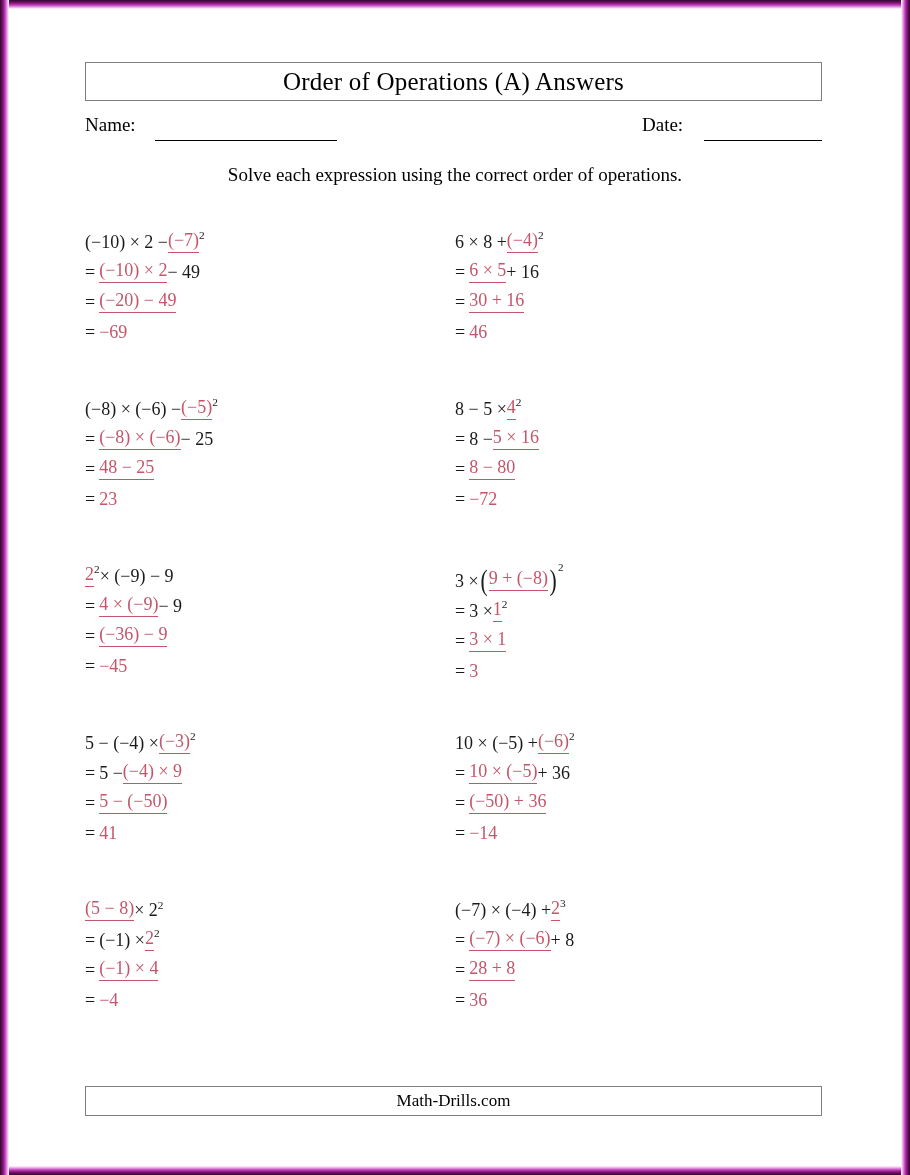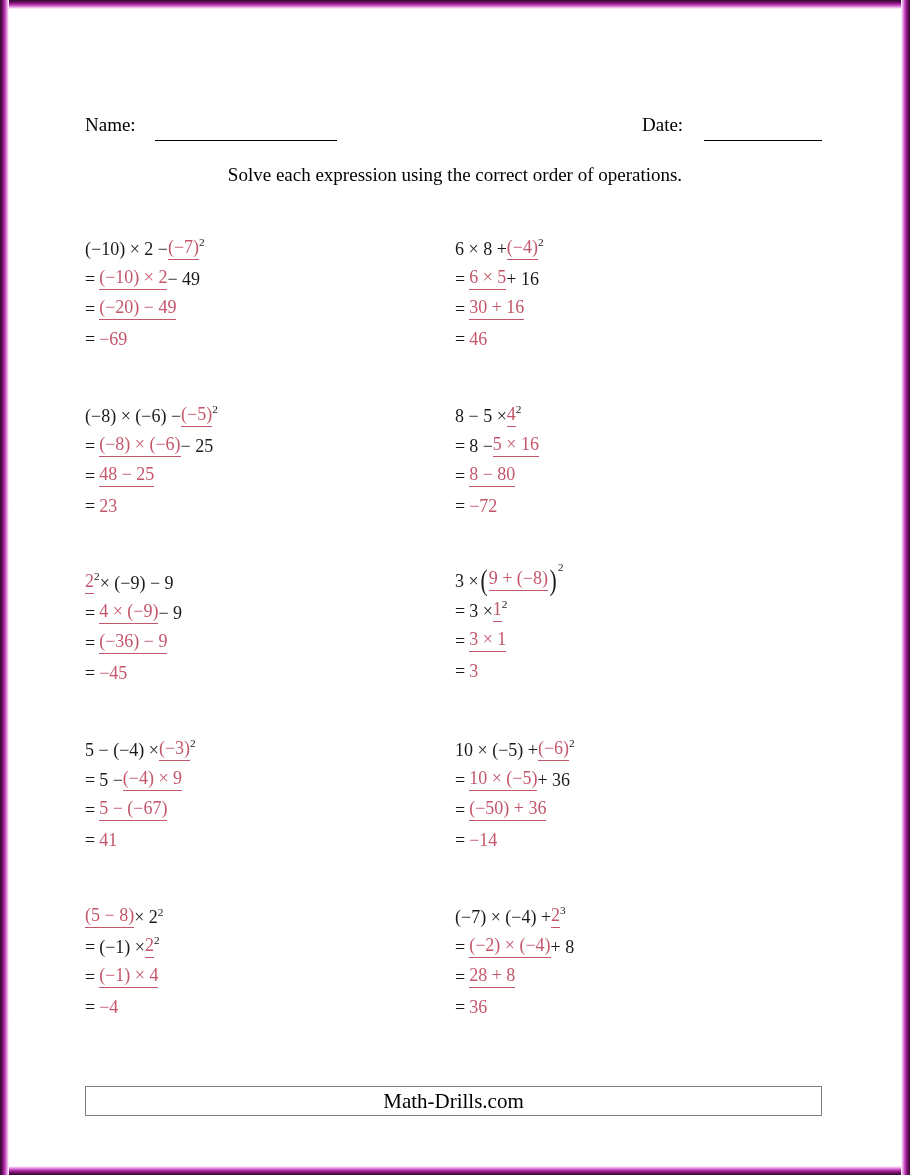--- a/index.html
+++ b/index.html
@@ -119,21 +119,21 @@
     top: 205px;
     width: 750px;
   }
   .prob-row {
     position: relative;
     width: 100%;
     height: 167px;
   }
   .prob {
     position: absolute;
-    top: 16px;
+    top: 9px;
   }
   .prob.col-left  { left: 0px; }
   .prob.col-right { left: 370px; }
 
   .prob-line {
     display: flex;
     align-items: flex-end;
     height: 30px;
     white-space: nowrap;
     font-size: 18px;
@@ -191,35 +191,38 @@
     width: 737px;
     height: 30px;
     border: 1px solid #808080;
     background: #ffffff;
     box-sizing: border-box;
     display: flex;
     align-items: center;
     justify-content: center;
   }
   #footer-text {
-    font-size: 21px;
+    font-size: 17px;
     color: #000000;
   }
 </style>
 </head>
 <body>
 
 <div id="page-frame">
   <div id="frame-edge-top"></div>
   <div id="frame-edge-bottom"></div>
   <div id="frame-edge-left"></div>
   <div id="frame-edge-right"></div>
 
   <div id="sheet">
 
+    <div id="title-box">
+      <div id="title-text">Order of Operations (A) Answers</div>
+    </div>
 
     <div id="namedate-row">
       <span class="nd-label" id="name-label">Name:</span>
       <span class="nd-rule" id="name-rule"></span>
       <span class="nd-label" id="date-label">Date:</span>
       <span class="nd-rule" id="date-rule"></span>
     </div>
 
     <div id="instructions">Solve each expression using the correct order of operations.</div>
 
@@ -355,21 +358,21 @@
               <span style="display: inline-block;"><span class="tok black">5 − (−4) × </span></span>
               <span style="display: inline-block;"><span class="tok red ul">(−3)</span><span class="sup-out">2</span></span>
             </div>
             <div class="prob-line">
               <span class="eq-sign">=</span>
               <span style="display: inline-block;"><span class="tok black">5 − </span></span>
               <span style="display: inline-block;"><span class="tok red ul">(−4) × 9</span></span>
             </div>
             <div class="prob-line">
               <span class="eq-sign">=</span>
-              <span style="display: inline-block;"><span class="tok red ul">5 − (−67)</span></span>
+              <span style="display: inline-block;"><span class="tok red ul">5 − (−50)</span></span>
             </div>
             <div class="prob-line">
               <span class="eq-sign">=</span>
               <span style="display: inline-block;"><span class="tok red">41</span></span>
             </div>
           </div>
           <div class="prob col-right">
             <div class="prob-line">
               <span style="display: inline-block;"><span class="tok black">10 × (−5) + </span></span>
               <span style="display: inline-block;"><span class="tok red ul">(−6)</span><span class="sup-out">2</span></span>
@@ -409,21 +412,21 @@
               <span style="display: inline-block;"><span class="tok red">−4</span></span>
             </div>
           </div>
           <div class="prob col-right">
             <div class="prob-line">
               <span style="display: inline-block;"><span class="tok black">(−7) × (−4) + </span></span>
               <span style="display: inline-block;"><span class="tok red ul">2</span><span class="sup-out">3</span></span>
             </div>
             <div class="prob-line">
               <span class="eq-sign">=</span>
-              <span style="display: inline-block;"><span class="tok red ul">(−2) × (−4)</span></span>
+              <span style="display: inline-block;"><span class="tok red ul">(−7) × (−6)</span></span>
               <span style="display: inline-block;"><span class="tok black"> + 8</span></span>
             </div>
             <div class="prob-line">
               <span class="eq-sign">=</span>
               <span style="display: inline-block;"><span class="tok red ul">28 + 8</span></span>
             </div>
             <div class="prob-line">
               <span class="eq-sign">=</span>
               <span style="display: inline-block;"><span class="tok red">36</span></span>
             </div>

